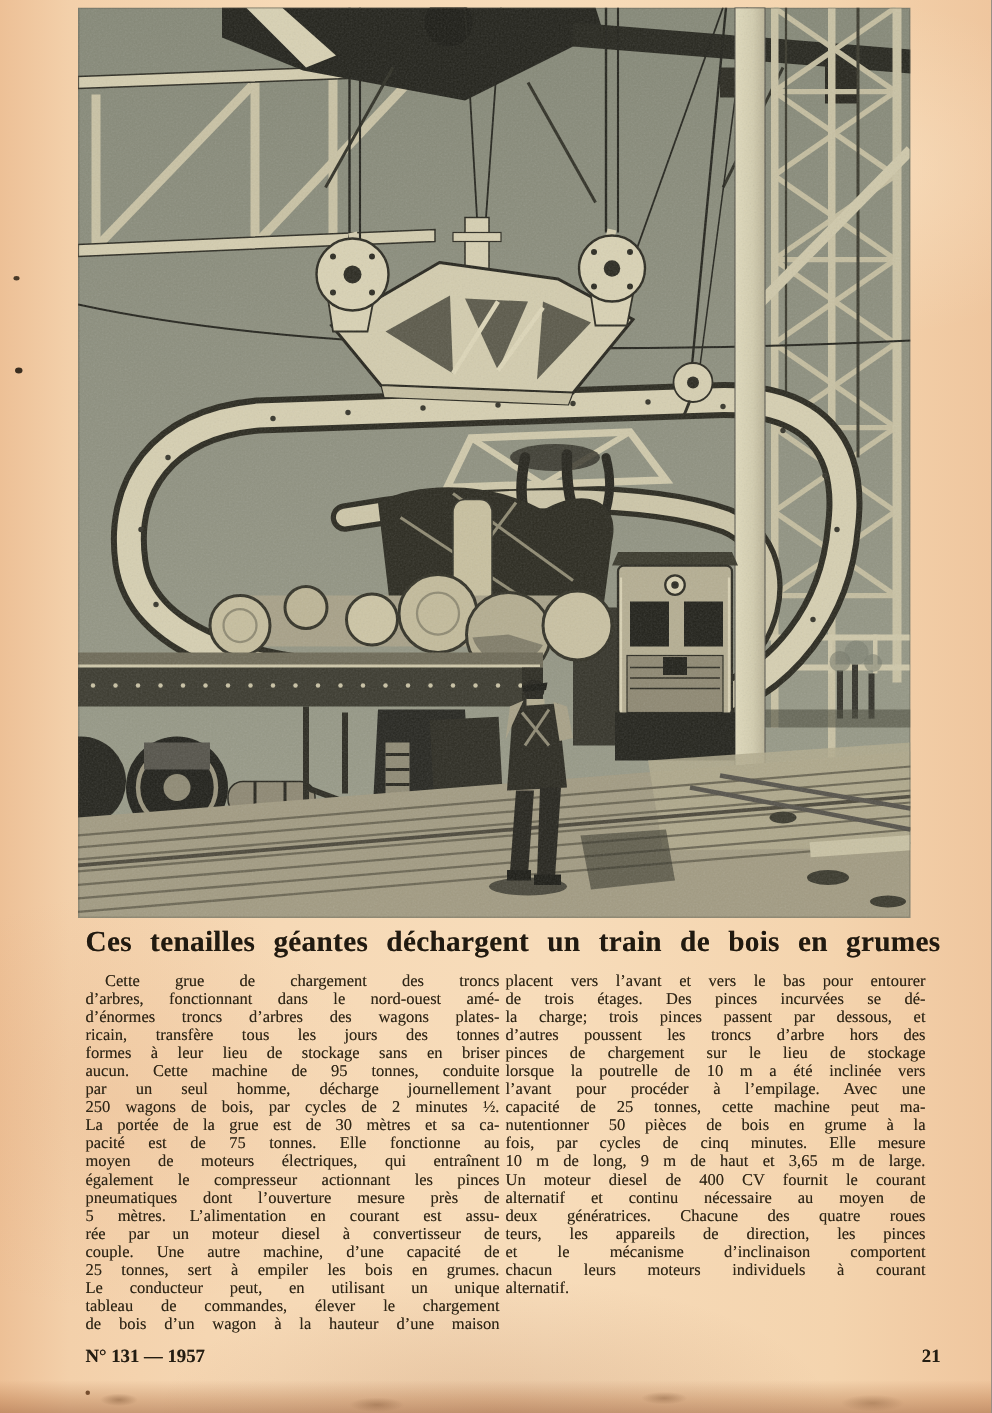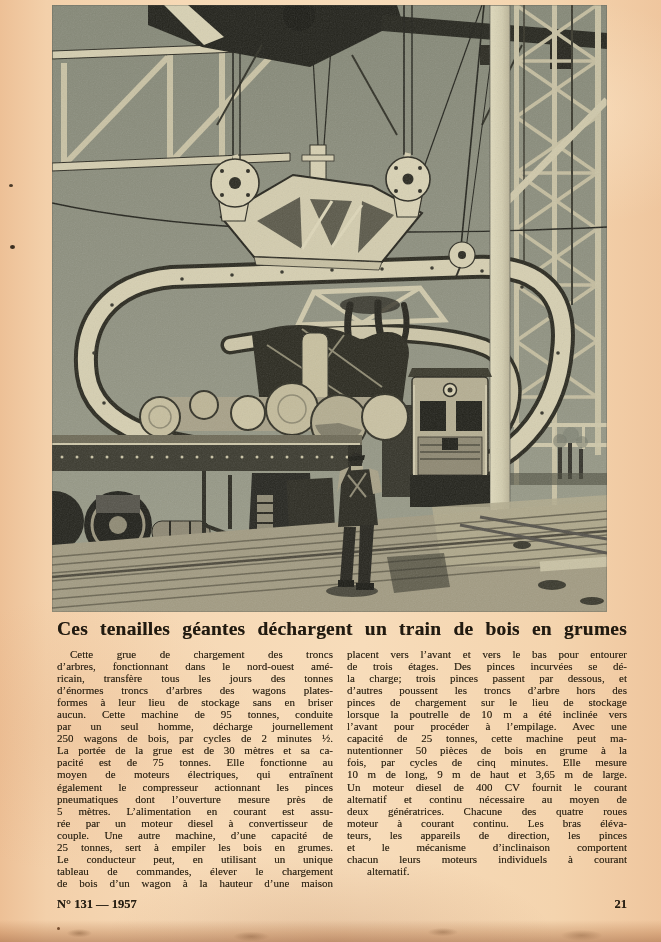--- a/index.html
+++ b/index.html
@@ -18,28 +18,28 @@
       radial-gradient(22px 6px at 67% 55%, rgba(90,50,20,.30), rgba(90,50,20,0) 70%),
       radial-gradient(30px 8px at 88% 70%, rgba(90,50,20,.26), rgba(90,50,20,0) 70%),
       linear-gradient(180deg, rgba(170,100,55,0) 0, rgba(163,95,50,.30) 60%, rgba(140,75,38,.42) 100%);
     pointer-events:none;}
   .photo-wrap{position:absolute;left:52px;top:5px;width:555px;height:607px;}
   .photo-wrap svg{display:block;width:100%;height:100%;}
   .headline{position:absolute;left:57px;top:617px;width:570px;margin:0;
     font-size:19.5px;line-height:23px;font-weight:bold;color:#211a10;
     text-align:justify;text-align-last:justify;letter-spacing:.2px;
     text-shadow:0 0 .4px rgba(30,20,10,.55);}
-  .cols{position:absolute;left:57px;top:648px;width:570px;display:flex;gap:14px;}
+  .cols{position:absolute;left:57px;top:648px;width:570px;display:flex;gap:4px;}
   .col{color:#2e2617;}
   .col-left{width:276px;}
   .col-right{width:280px;}
   .tline{font-size:11px;line-height:12.05px;text-align:justify;text-align-last:justify;
     white-space:normal;text-shadow:0 0 .35px rgba(40,28,14,.5);}
   .col-left .tline:first-child{text-indent:13px;}
-  .tline.ragged{text-align-last:left;margin-left:20px;}
+  .tline.ragged{text-align-last:left;}
   .footer{position:absolute;left:57px;top:897px;width:570px;display:flex;
     justify-content:space-between;align-items:flex-end;
     font-weight:bold;font-size:12.5px;color:#241d12;text-shadow:0 0 .4px rgba(30,20,10,.5);}
   .speck{position:absolute;border-radius:50%;background:#4a3a28;}
   .speck.s1{left:9px;top:184px;width:4px;height:3px;}
   .speck.s2{left:10px;top:245px;width:5px;height:4px;background:#3b2e20;}
   .speck.s3{left:57px;top:927px;width:3px;height:3px;background:#6b4a2e;}
 </style>
 </head>
 <body>
@@ -360,22 +360,22 @@
       <rect width="555" height="607" fill="none" stroke="#55544844" stroke-width="2"></rect>
     </svg>
   </div>
 
   <h1 class="headline">Ces tenailles géantes déchargent un train de bois en grumes</h1>
 
   <div class="cols">
     <div class="col col-left">
         <div class="tline">Cette grue de chargement des troncs</div>
         <div class="tline">d’arbres, fonctionnant dans le nord-ouest amé-</div>
+        <div class="tline">d’énormes troncs d’arbres des wagons plates-</div>
         <div class="tline">ricain, transfère tous les jours des tonnes</div>
-        <div class="tline">d’énormes troncs d’arbres des wagons plates-</div>
         <div class="tline">formes à leur lieu de stockage sans en briser</div>
         <div class="tline">aucun. Cette machine de 95 tonnes, conduite</div>
         <div class="tline">par un seul homme, décharge journellement</div>
         <div class="tline">250 wagons de bois, par cycles de 2 minutes ½.</div>
         <div class="tline">La portée de la grue est de 30 mètres et sa ca-</div>
         <div class="tline">pacité est de 75 tonnes. Elle fonctionne au</div>
         <div class="tline">moyen de moteurs électriques, qui entraînent</div>
         <div class="tline">également le compresseur actionnant les pinces</div>
         <div class="tline">pneumatiques dont l’ouverture mesure près de</div>
         <div class="tline">5 mètres. L’alimentation en courant est assu-</div>
@@ -394,21 +394,20 @@
         <div class="tline">pinces de chargement sur le lieu de stockage</div>
         <div class="tline">lorsque la poutrelle de 10 m a été inclinée vers</div>
         <div class="tline">l’avant pour procéder à l’empilage. Avec une</div>
         <div class="tline">capacité de 25 tonnes, cette machine peut ma-</div>
         <div class="tline">nutentionner 50 pièces de bois en grume à la</div>
         <div class="tline">fois, par cycles de cinq minutes. Elle mesure</div>
         <div class="tline">10 m de long, 9 m de haut et 3,65 m de large.</div>
         <div class="tline">Un moteur diesel de 400 CV fournit le courant</div>
         <div class="tline">alternatif et continu nécessaire au moyen de</div>
         <div class="tline">deux génératrices. Chacune des quatre roues</div>
-        <div class="tline">moteur à courant continu. Les bras éléva-</div>
         <div class="tline">teurs, les appareils de direction, les pinces</div>
         <div class="tline">et le mécanisme d’inclinaison comportent</div>
         <div class="tline">chacun leurs moteurs individuels à courant</div>
         <div class="tline ragged">alternatif.</div>
       </div>
   </div>
 
   <div class="footer">
     <span>N° 131 — 1957</span>
     <span>21</span>

